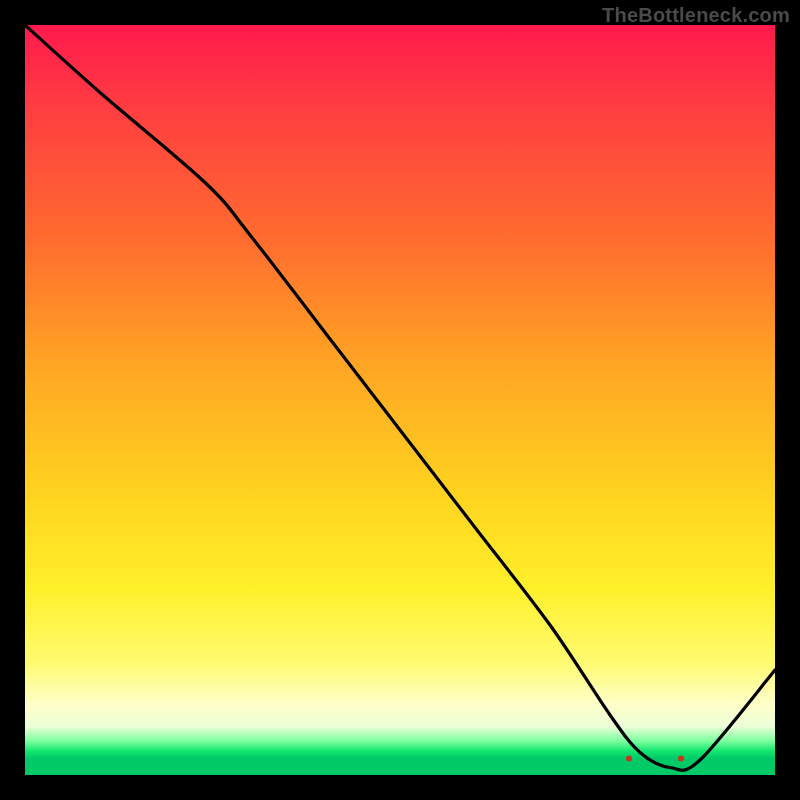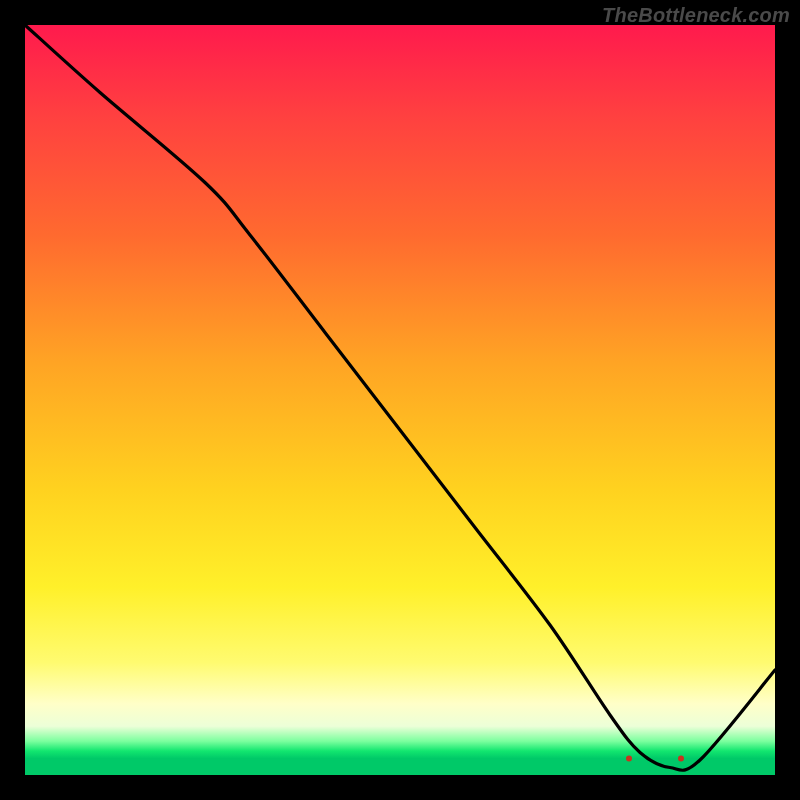--- a/index.html
+++ b/index.html
@@ -9,21 +9,20 @@
     height: 800px;
     background: #000;
     overflow: hidden;
     font-family: Arial, Helvetica, sans-serif;
   }
   .stage {
     position: relative;
     width: 800px;
     height: 670px;
     background: #000;
-    font-style: italic;
   }
   .attribution {
     position: absolute;
     top: 4px;
     right: 10px;
     color: #4a4a4a;
     font-size: 20px;
     font-weight: 600;
     letter-spacing: 0.2px;
     z-index: 5;

